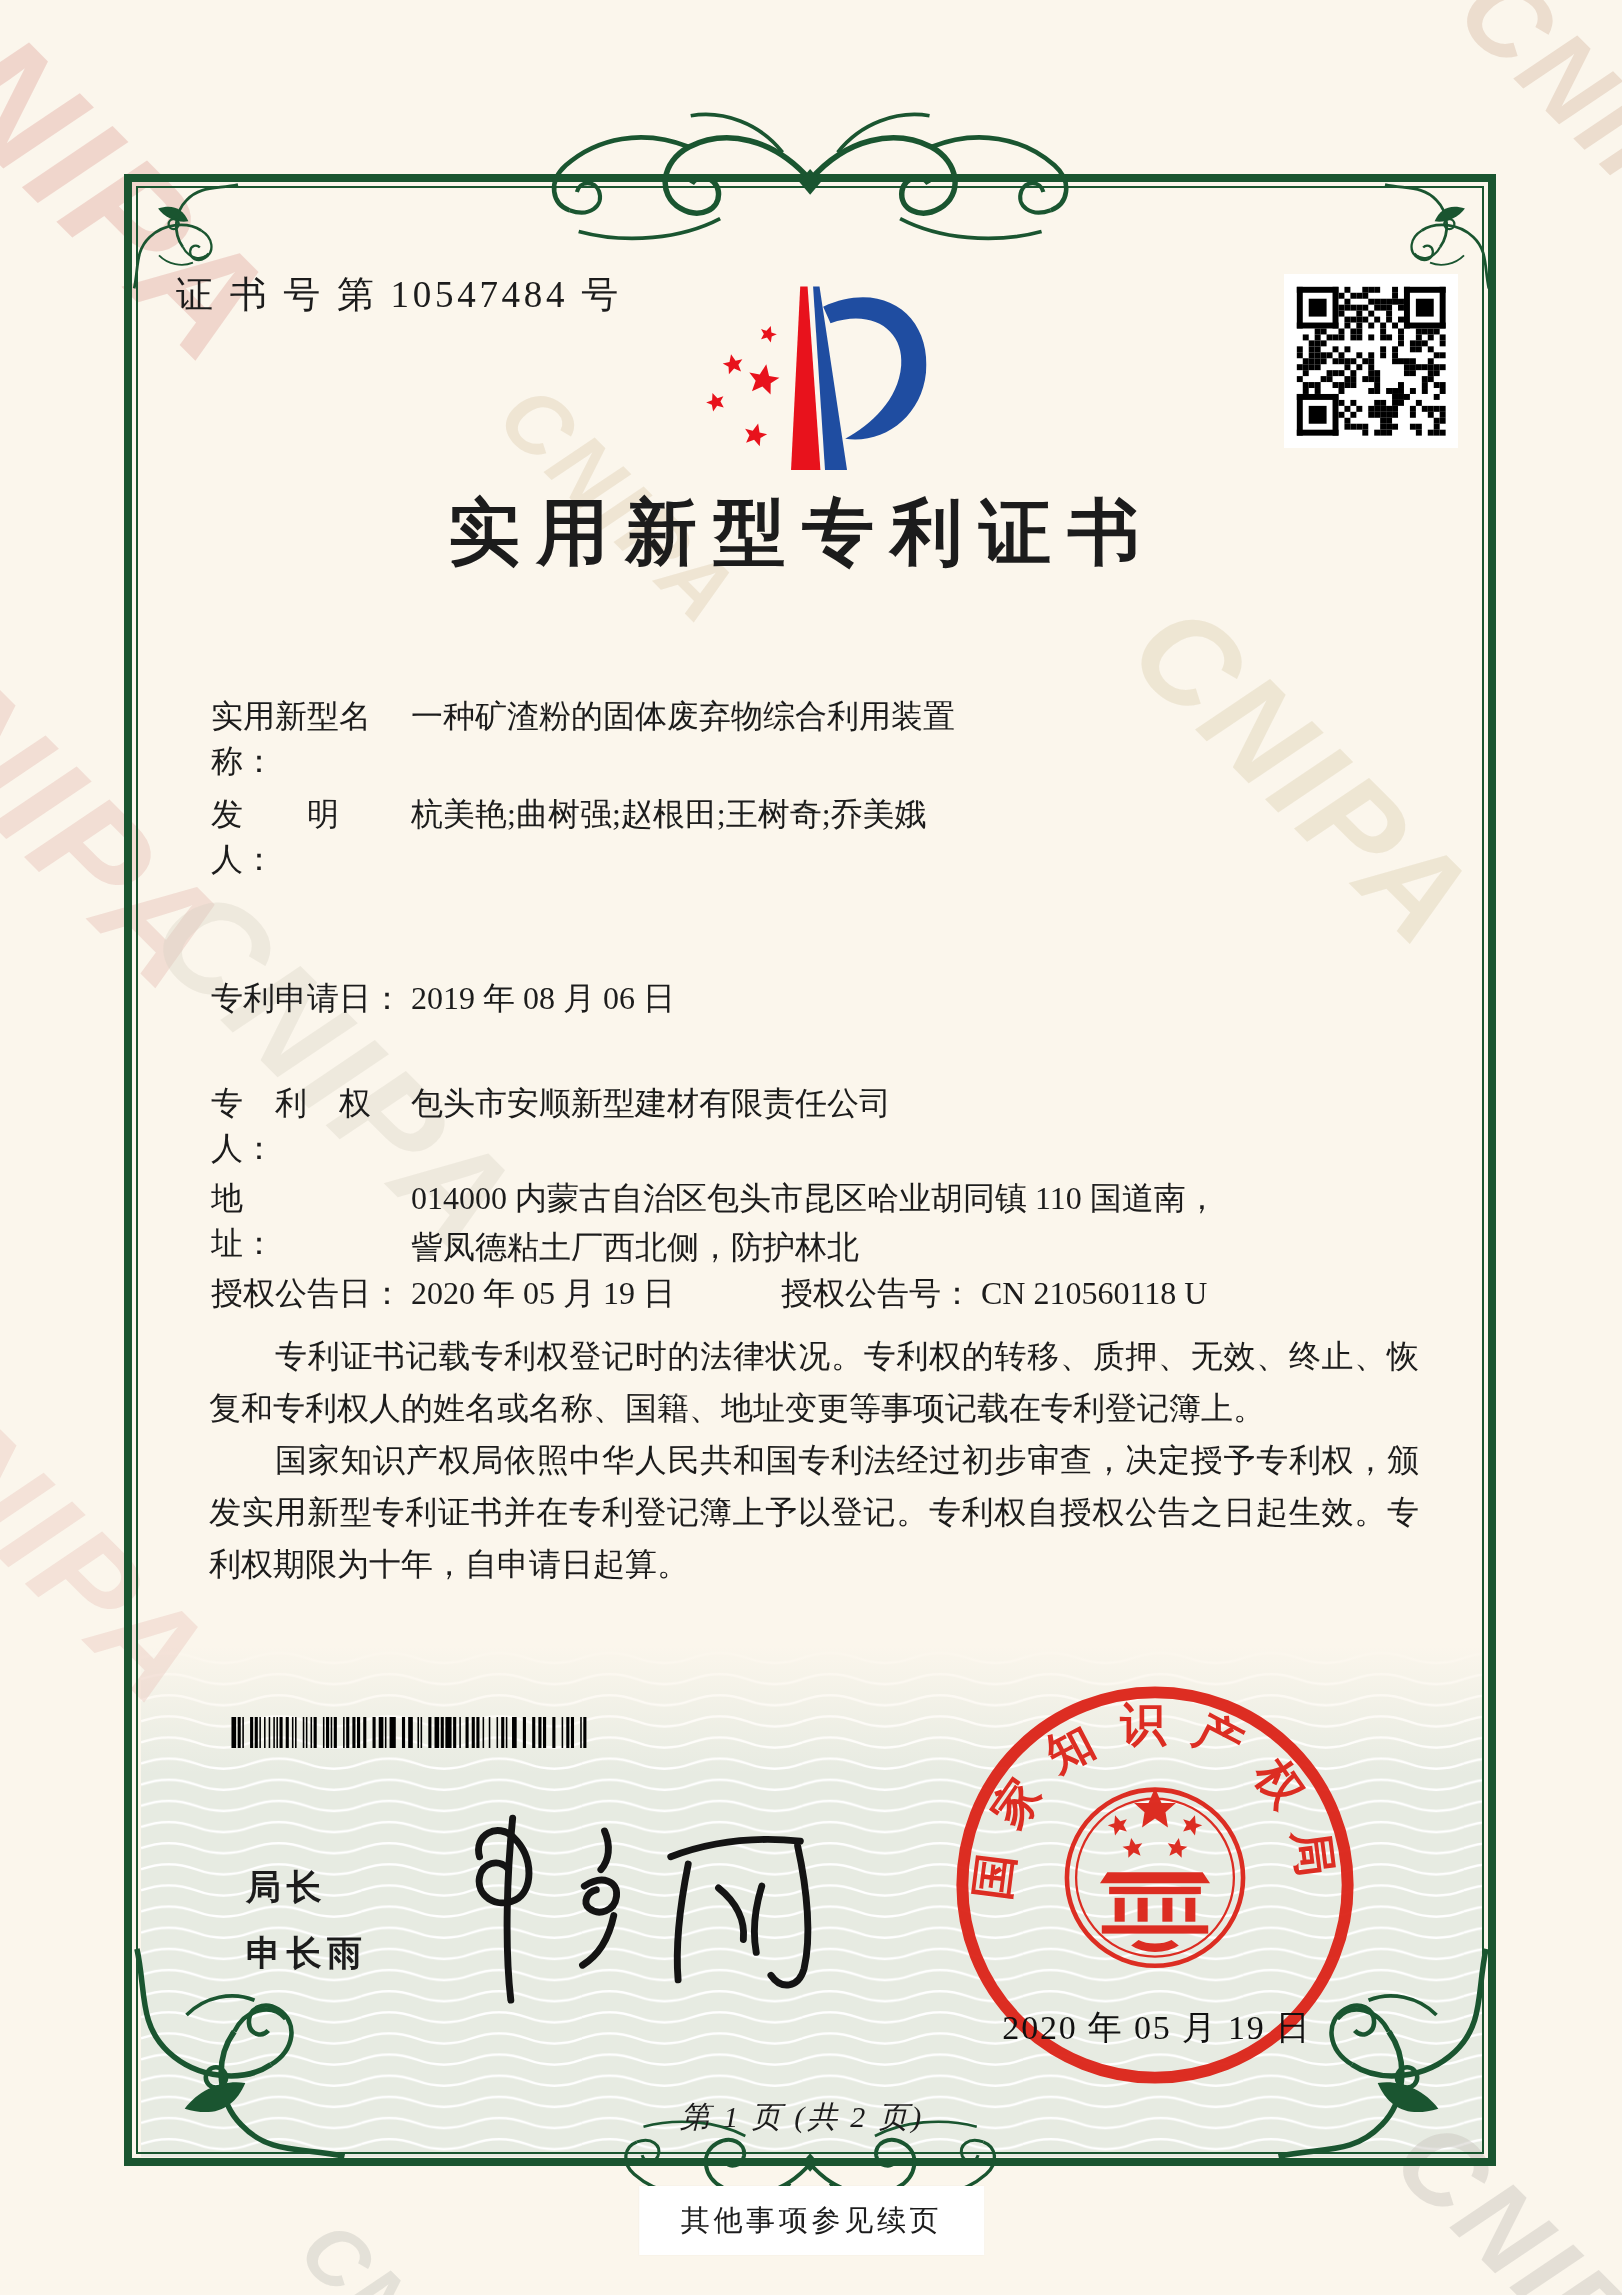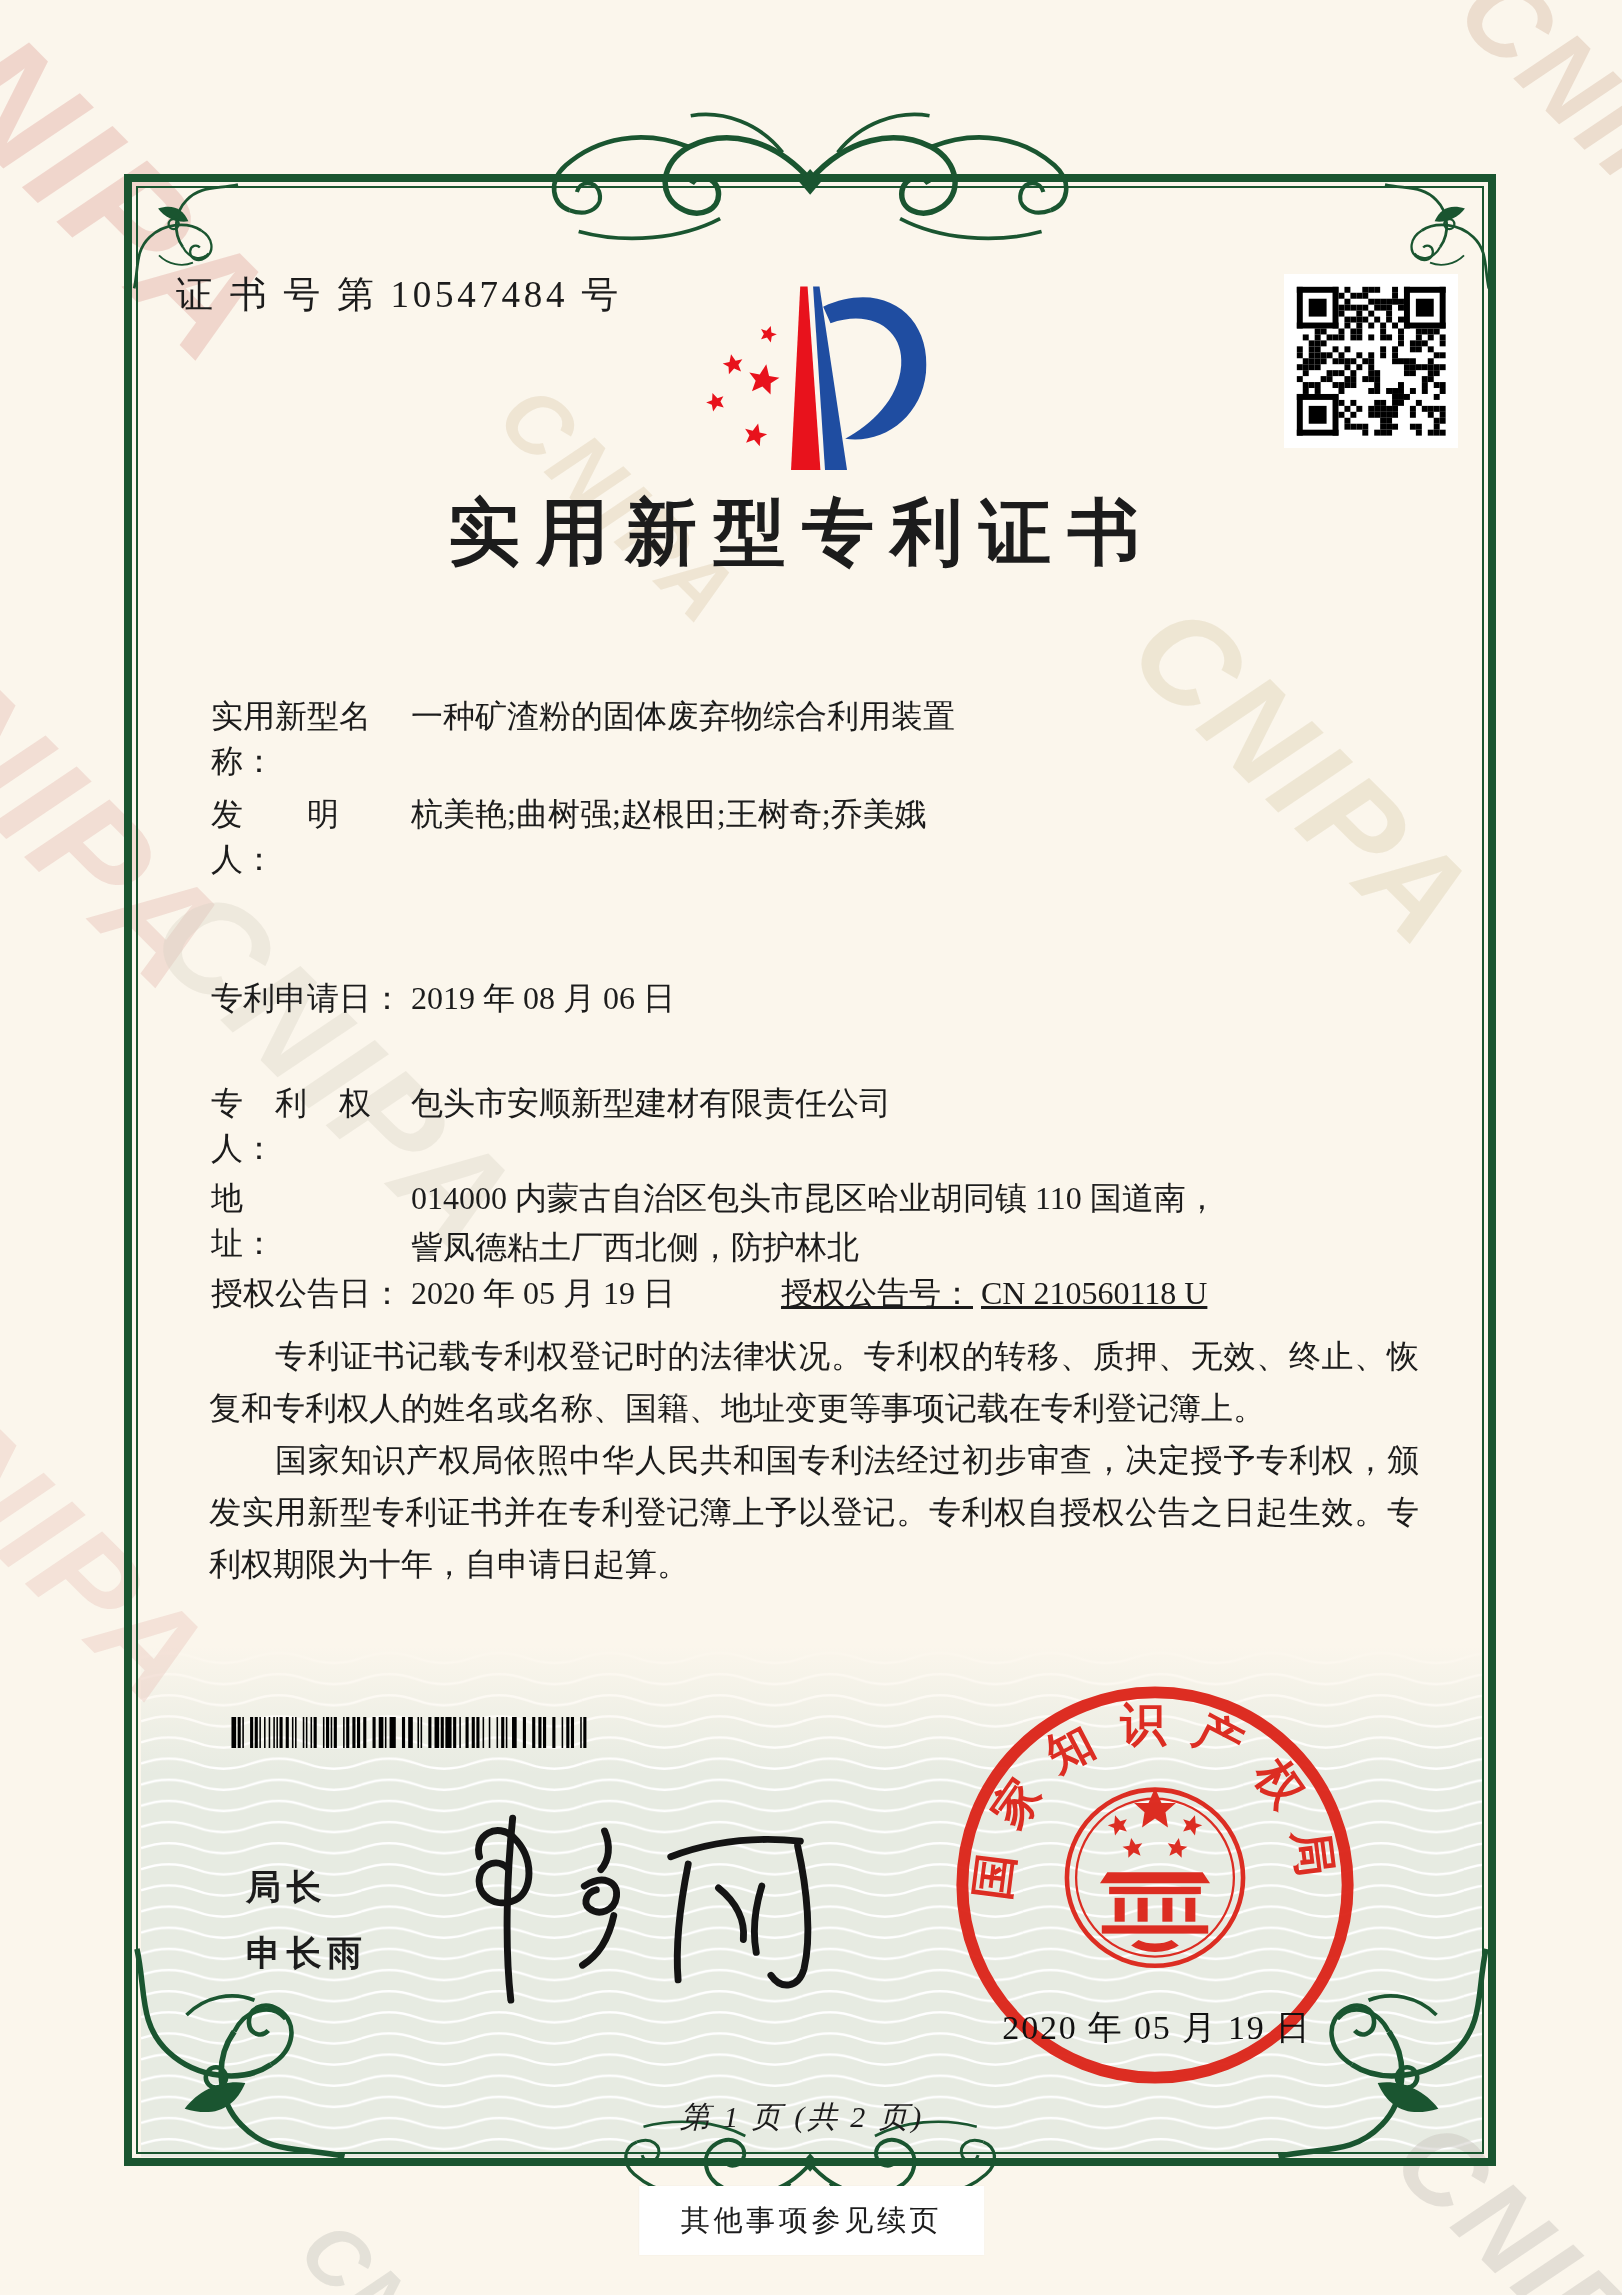--- a/index.html
+++ b/index.html
@@ -399,21 +399,21 @@
       <span class="flabel">地　　　　　址：</span>
       <span style="display:flex;flex-direction:column;">
         <span class="fval">014000 内蒙古自治区包头市昆区哈业胡同镇 110 国道南，</span>
         <span class="fval" style="line-height:53px;">訾凤德粘土厂西北侧，防护林北</span>
       </span>
     </div>
     <div class="frow" style="top:1271px;">
       <span class="flabel">授权公告日：</span>
       <span class="fval">2020 年 05 月 19 日</span>
     </div>
-    <div class="frow" style="top:1271px;left:781px;text-decoration:underline;">
+    <div class="frow" style="top:1271px;left:781px;">
       <span class="flabel" style="width:200px;">授权公告号：</span>
       <span class="fval">CN 210560118 U</span>
     </div>
 
     <div class="paras">
       <p>专利证书记载专利权登记时的法律状况。专利权的转移、质押、无效、终止、恢复和专利权人的姓名或名称、国籍、地址变更等事项记载在专利登记簿上。</p>
       <p>国家知识产权局依照中华人民共和国专利法经过初步审查，决定授予专利权，颁发实用新型专利证书并在专利登记簿上予以登记。专利权自授权公告之日起生效。专利权期限为十年，自申请日起算。</p>
     </div>
 
     <svg id="bcsvg" style="position:absolute;left:230px;top:1717px;z-index:6;" width="364" height="31" viewBox="0 0 396 34">

